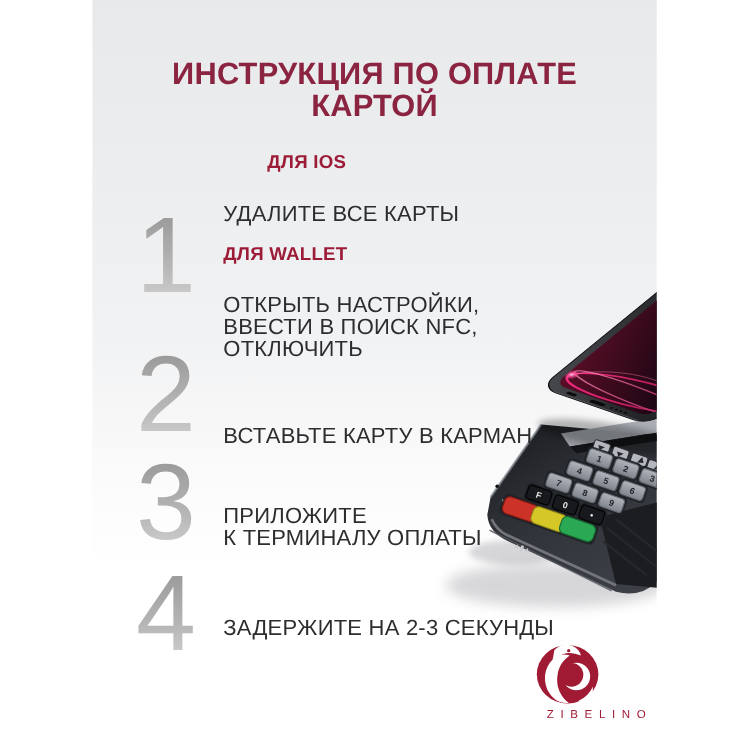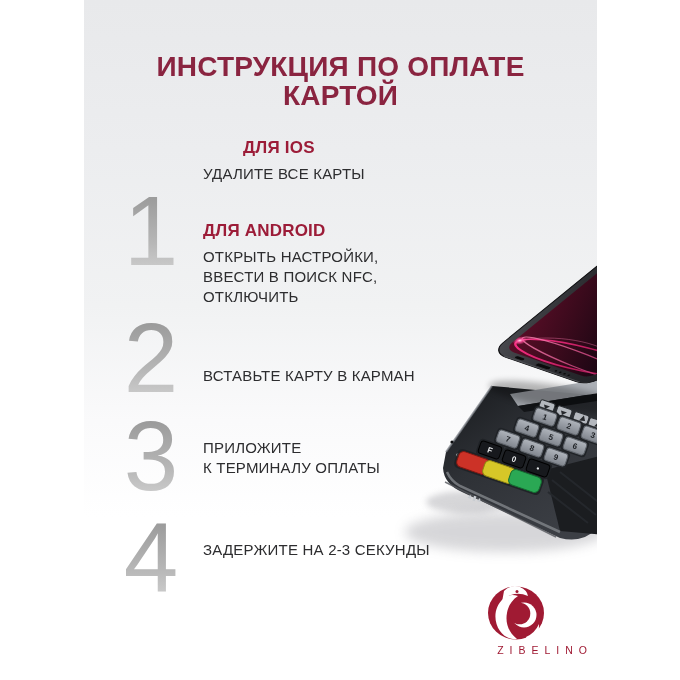--- a/index.html
+++ b/index.html
@@ -12,21 +12,21 @@
     background:linear-gradient(180deg,#e8e9eb 0%,#ecedef 22%,#f1f2f3 45%,#fafafb 62%,#ffffff 76%);
   }
   .photo-svg, .num-svg { position:absolute; left:0; top:0; }
   .title {
     position:absolute; left:84px; top:52px; width:513px;
     text-align:center; color:#8a2440; font-weight:bold;
     font-size:28px; line-height:29px; letter-spacing:0.2px;
   }
   .step-text { position:absolute; left:203px; color:#2d2d2f; }
   .s-head { color:#9c1c38; font-weight:bold; font-size:17px; line-height:20px; letter-spacing:0.2px; }
-  .s-body { font-size:15px; line-height:20px; letter-spacing:0.2px; }
+  .s-body { font-size:20px; line-height:20px; letter-spacing:0.2px;margin-top:21px; }
   .brand-name {
     position:absolute; left:441px; top:644px; width:152px; text-align:right;
     color:#a01a33; font-size:10.5px; letter-spacing:6px; text-indent:6px; font-weight:400;
   }
 </style>
 </head>
 <body>
 
 <div class="canvas">
 
@@ -216,21 +216,21 @@
 
   <div class="title">
     <div>ИНСТРУКЦИЯ ПО ОПЛАТЕ</div>
     <div>КАРТОЙ</div>
   </div>
 
   <div class="step-text s-head" style="top:138px;margin-left:40px;">ДЛЯ IOS</div>
   <div class="step-text s-body" style="top:164px;">
     <div>УДАЛИТЕ ВСЕ КАРТЫ</div>
   </div>
-  <div class="step-text s-head" style="top:221px;">ДЛЯ ANDROID</div>
+  <div class="step-text s-head" style="top:221px;">ДЛЯ WALLET</div>
   <div class="step-text s-body" style="top:247px;">
     <div>ОТКРЫТЬ НАСТРОЙКИ,</div>
     <div>ВВЕСТИ В ПОИСК NFC,</div>
     <div>ОТКЛЮЧИТЬ</div>
   </div>
 
   <div class="step-text s-body" style="top:366px;">
     <div>ВСТАВЬТЕ КАРТУ В КАРМАН</div>
   </div>
 

